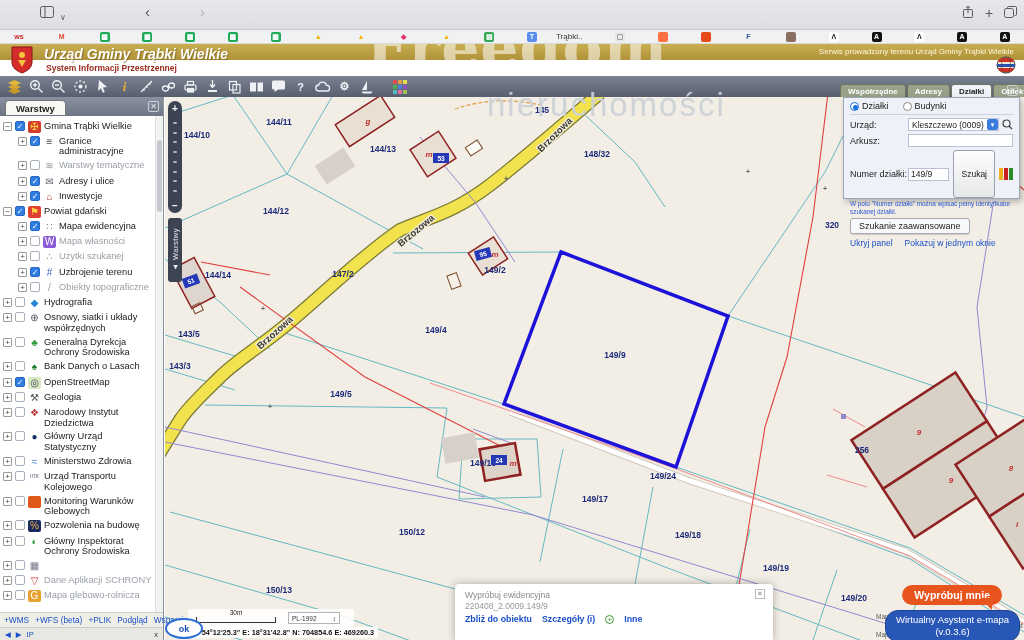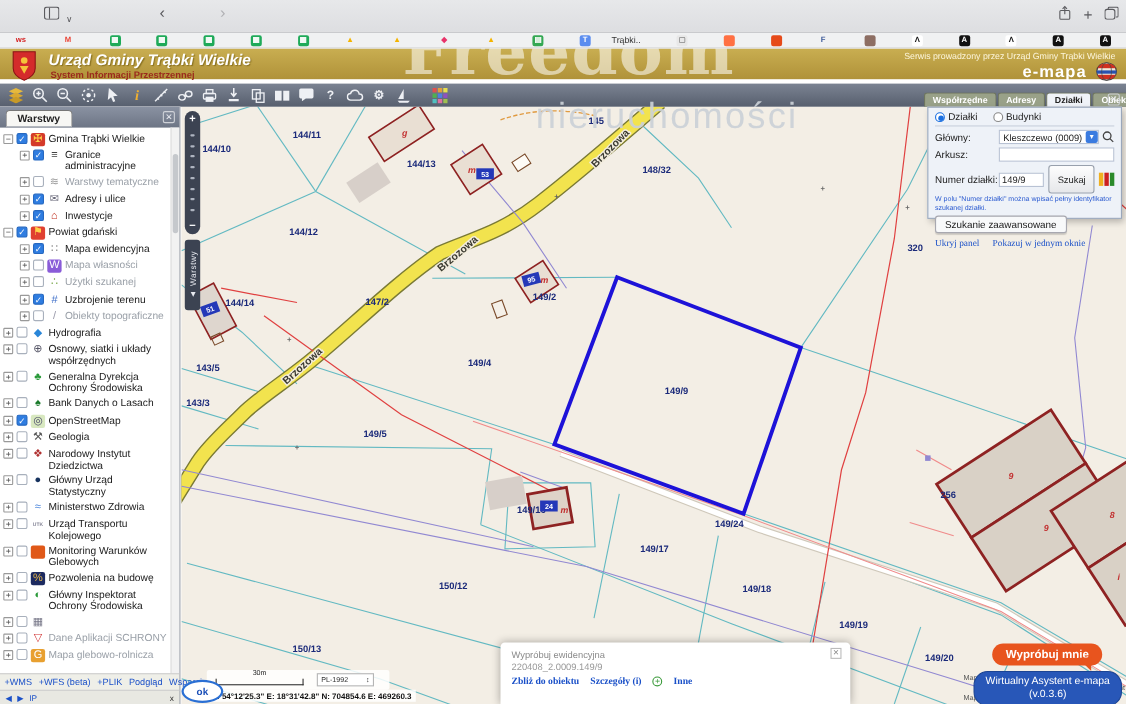--- a/index.html
+++ b/index.html
@@ -8,21 +8,21 @@
   .chrome{position:absolute;left:0;top:0;width:1024px;height:30px;background:linear-gradient(#e7e8ea,#dddee1);border-bottom:1px solid #c9cacd;z-index:20;}
   .chrome .cicon{position:absolute;top:5px;color:#5a5a5e;font-size:13px;line-height:18px;}
   .urlpill{position:absolute;left:305px;top:4px;width:412px;height:20px;background:#f7f8f9;border-radius:5px;border:1px solid #e2e3e6;display:flex;align-items:center;justify-content:center;gap:4px;font-size:10.5px;color:#333;}
   .urlrefresh{position:absolute;right:6px;top:2px;color:#666;font-size:11px;}
   
   .bookmarks{position:absolute;left:0;top:30px;width:1024px;height:14px;background:#f0f1f2;border-bottom:1px solid #d8d9db;display:flex;align-items:center;justify-content:space-between;padding:0 14px;z-index:20;}
   .bm{display:flex;align-items:center;}
   .bmi{width:10px;height:10px;border-radius:2px;font-size:7px;line-height:10px;text-align:center;font-weight:bold;display:inline-block;overflow:hidden;}
   .bml{font-size:8px;color:#333;margin-left:19px;white-space:nowrap;}
   
-  .header{position:absolute;left:0;top:44px;width:1024px;height:28px;background:linear-gradient(180deg,#c9ae51,#b09239);z-index:1;}
+  .header{position:absolute;left:0;top:44px;width:1024px;height:16px;background:linear-gradient(180deg,#c9ae51,#b09239);z-index:1;}
   .crest{position:absolute;left:10px;top:2px;}
   .htitle{position:absolute;left:44px;top:2px;font-size:14px;font-weight:bold;font-style:italic;color:#fff;text-shadow:1px 1px 1px rgba(90,70,0,.5);}
   .hsub{position:absolute;left:46px;top:19px;font-size:8.5px;font-weight:bold;color:#9b2a1d;}
   .hservice{position:absolute;right:10px;top:3px;font-size:8px;color:#fdf6dc;}
   .hbrand{position:absolute;right:36px;top:13px;font-size:15px;font-weight:bold;color:#fff;letter-spacing:1px;}
   .hglobe{position:absolute;right:8px;top:12px;}
   
   .toolbar{position:absolute;left:0;top:76px;width:1024px;height:21px;background:linear-gradient(#7b8392,#575f6e);display:flex;align-items:center;gap:5px;padding-left:6px;z-index:1;}
   .ticon{width:17px;height:16px;display:flex;align-items:center;justify-content:center;color:#eef0f4;font-size:11px;font-weight:bold;flex:none;}
   .tsep{width:6px;flex:none;}
@@ -81,27 +81,27 @@
   .spanel{position:absolute;left:843px;top:97px;width:177px;height:102px;background:#eef2f8;border:1px solid #9aa7bb;box-shadow:2px 3px 6px rgba(0,0,0,.25);z-index:9;font-size:9px;color:#222;}
   .prow{display:flex;align-items:center;margin:3px 6px 0;}
   .prow .plabel{width:58px;flex:none;}
   .radio{width:9px;height:9px;border-radius:50%;border:1px solid #888;background:#fff;position:relative;margin-right:3px;flex:none;}
   .radio.on{border-color:#1a6fe0;}
   .radio.on::after{content:"";position:absolute;left:2px;top:2px;width:5px;height:5px;border-radius:50%;background:#1a6fe0;}
   .rsep{border-bottom:1px solid #c8d0dc;margin:3px 6px 0;}
   .sel{flex:1;height:13px;background:#fff;border:1px solid #b8c2d4;font-size:8.5px;display:flex;align-items:center;padding-left:3px;}
   .selbtn{width:11px;height:11px;background:#3a7be0;color:#fff;font-size:7px;line-height:11px;text-align:center;border-radius:2px;margin-left:auto;}
   .inp{background:#fff;border:1px solid #b8c2d4;height:13px;font-size:8.5px;padding:0 2px;display:flex;align-items:center;}
-  .btn-szukaj{font-size:8.5px;padding:7px 7px;background:linear-gradient(#fdfdfd,#e6e7ea);border:1px solid #98a0ac;border-radius:3px;margin-left:4px;color:#222;}
+  .btn-szukaj{font-size:8.5px;padding:18px 7px;background:linear-gradient(#fdfdfd,#e6e7ea);border:1px solid #98a0ac;border-radius:3px;margin-left:4px;color:#222;}
   .legicon{width:16px;height:12px;display:flex;gap:1px;margin-left:4px;}
   .legicon i{width:4px;height:12px;display:block;}
   .phint{margin:2px 6px 0;font-size:6.4px;color:#2a5ad0;line-height:1.2;}
   .btn-adv{margin:3px 6px 0;font-size:9px;padding:2px 8px;background:#f8f9fa;border:1px solid #a8a8b0;border-radius:3px;display:inline-block;color:#222;box-shadow:0 1px 1px rgba(0,0,0,.15);}
   .plinks{margin:4px 6px 0;display:flex;gap:12px;font-size:8.5px;}
-  .plink{color:#1a50c8;font-family:Liberation Serif, serif;}
+  .plink{color:#1a50c8;}
   
   .infocard{position:absolute;left:455px;top:584px;width:318px;height:56px;background:#fff;border-radius:4px 4px 0 0;box-shadow:0 0 8px rgba(0,0,0,.3);z-index:8;padding:6px 10px 0;}
   .ic-title{font-size:8.5px;color:#8a8a8a;}
   .ic-main{font-size:9.5px;color:#222;margin-top:2px;}
   .ic-id{font-size:8.5px;color:#999;margin-top:1px;}
   .ic-links{display:flex;gap:10px;margin-top:3px;font-size:8.8px;align-items:center;}
   .ic-links .plink{font-weight:bold;}
   .gplus{width:9px;height:9px;border:1px solid #3a9a3a;border-radius:50%;color:#3a9a3a;font-size:8px;line-height:8px;text-align:center;}
   .ic-close{position:absolute;right:8px;top:5px;width:10px;height:10px;border:1px solid #bbb;color:#888;font-size:7px;line-height:8px;text-align:center;}
   
@@ -215,21 +215,21 @@
 <div class="header">
   <span class="crest">
     <svg width="24" height="28" viewBox="0 0 24 28">
         <path d="M2 1h20v15c0 6-5 9-10 11C7 25 2 22 2 16z" fill="#d42b2b" stroke="#8a1515"></path>
         <circle cx="12" cy="9" r="3" fill="#f5c33a"></circle>
         <path d="M8 14h8l-4 7z" fill="#f5c33a"></path>
       </svg>
   </span>
   <div class="htitle">Urząd Gminy Trąbki Wielkie</div>
   <div class="hsub">System Informacji Przestrzennej</div>
-  <div class="hservice">Serwis prowadzony przez Urząd Gminy Trąbki Wielkie</div>
+  <div class="hservice">Serwis prowadzony terenu Urząd Gminy Trąbki Wielkie</div>
   <div class="hbrand">e-mapa</div>
   <span class="hglobe">
     <svg width="20" height="18" viewBox="0 0 20 18">
         <defs>
           <clipPath id="gc">
             <ellipse cx="10" cy="9" rx="9" ry="8"></ellipse>
           </clipPath>
         </defs>
         <ellipse cx="10" cy="9" rx="9" ry="8" fill="#efe9da" stroke="#444"></ellipse>
         <g clip-path="url(#gc)">
@@ -713,21 +713,21 @@
 <div class="stabclose">✕</div>
 <div class="spanel">
   <div class="prow">
     <span class="radio on"></span>
     <span style="margin-right:14px;">Działki</span>
     <span class="radio"></span>
     <span>Budynki</span>
   </div>
   <div class="rsep"></div>
   <div class="prow">
-    <span class="plabel">Główny:</span>
+    <span class="plabel">Urząd:</span>
     <span class="sel">
         <span>Kleszczewo (0009)</span>
         <span class="selbtn">▾</span>
       </span>
     <svg width="11" height="11" viewBox="0 0 11 11" style="margin-left:3px">
         <circle cx="4.5" cy="4.5" r="3.5" fill="none" stroke="#444" stroke-width="1.2"></circle>
         <line x1="7" y1="7" x2="10" y2="10" stroke="#444" stroke-width="1.2"></line>
       </svg>
   </div>
   <div class="prow">

